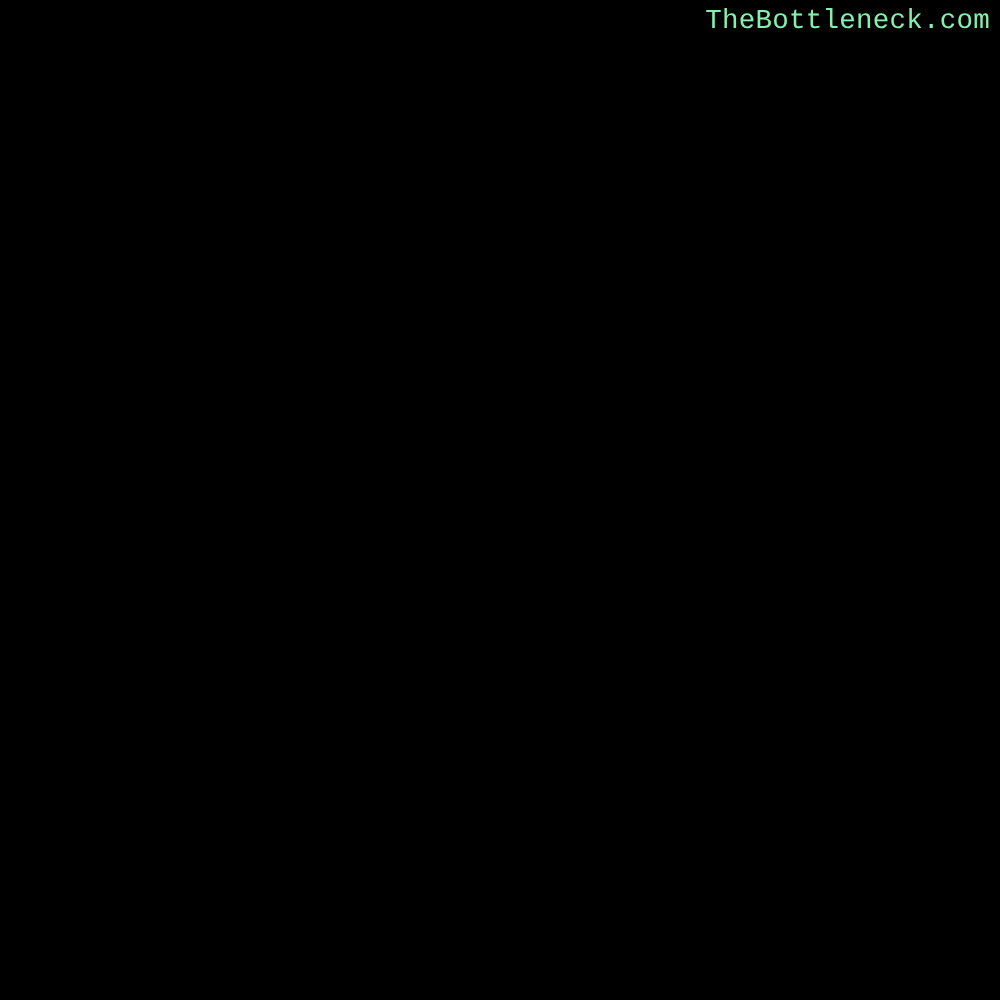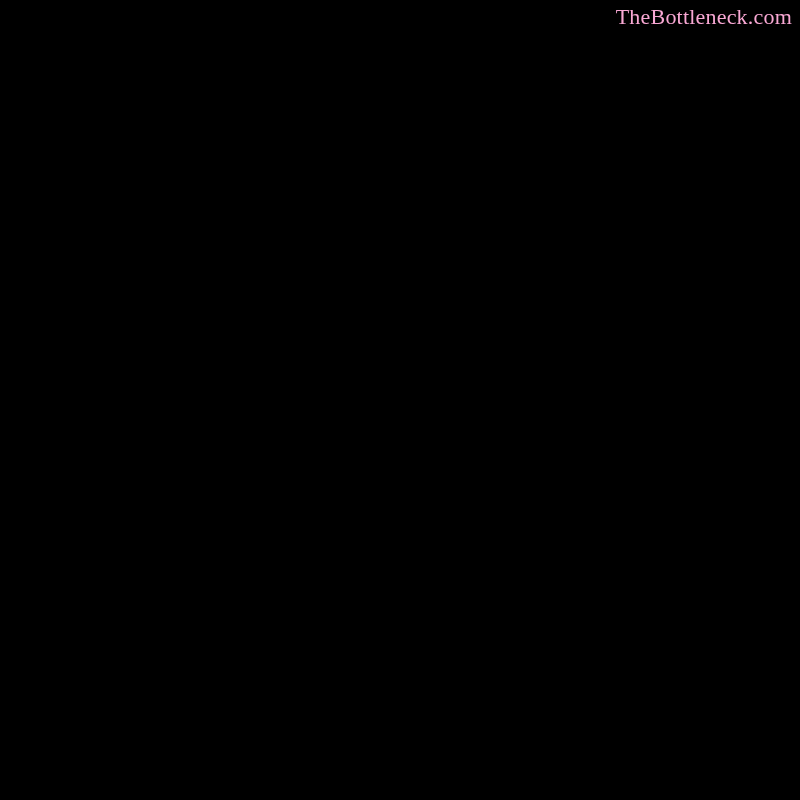--- a/index.html
+++ b/index.html
@@ -17,24 +17,24 @@
     width: 740px; height: 740px;
   }
   .gradient-bg {
     position: absolute;
     top: 0; left: 0;
     width: 740px; height: 740px;
   }
   .watermark {
     position: absolute;
     top: 4px; right: 8px;
-    font-family: Liberation Serif, serif;
+    font-family: Liberation Mono, monospace;
     font-size: 22px;
     font-weight: 500;
-    color: #f9a8d4;
+    color: #86efac;
     letter-spacing: 0.2px;
   }
   svg.curve {
     position: absolute;
     top: 0; left: 0;
     width: 740px; height: 740px;
   }
 </style>
 </head>
 <body>

